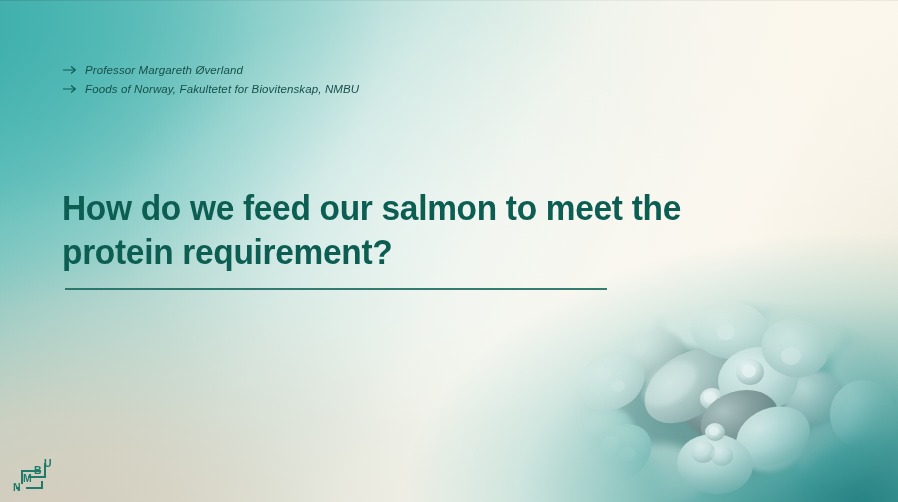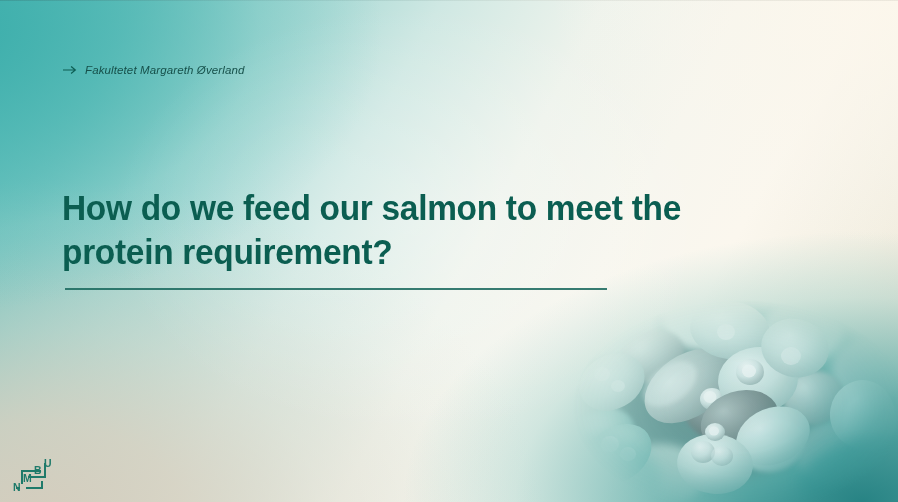--- a/index.html
+++ b/index.html
@@ -325,23 +325,31 @@
   <div id="top-hairline"></div>
 
   <div id="meta">
 
     <div class="meta-row">
       <span class="meta-arrow">
         <svg width="15" height="8" viewBox="0 0 15 8" xmlns="http://www.w3.org/2000/svg">
           <path d="M0 4 H12 M8.5 0.8 L12.4 4 L8.5 7.2" fill="none" stroke="#0c5d53" stroke-width="1.1" stroke-linecap="square" stroke-linejoin="miter"></path>
         </svg>
       </span>
-      <span class="meta-text">Fakultetet Margareth Øverland</span>
+      <span class="meta-text">Professor Margareth Øverland</span>
     </div>
 
+    <div class="meta-row">
+      <span class="meta-arrow">
+        <svg width="15" height="8" viewBox="0 0 15 8" xmlns="http://www.w3.org/2000/svg">
+          <path d="M0 4 H12 M8.5 0.8 L12.4 4 L8.5 7.2" fill="none" stroke="#0c5d53" stroke-width="1.1" stroke-linecap="square" stroke-linejoin="miter"></path>
+        </svg>
+      </span>
+      <span class="meta-text">Foods of Norway, Fakultetet for Biovitenskap, NMBU</span>
+    </div>
 
 
   </div>
 
   <h1 id="title">
     <span class="title-line">How do we feed our salmon to meet the</span>
     <span class="title-line">protein requirement?</span>
   </h1>
 
   <div id="title-rule"></div>

